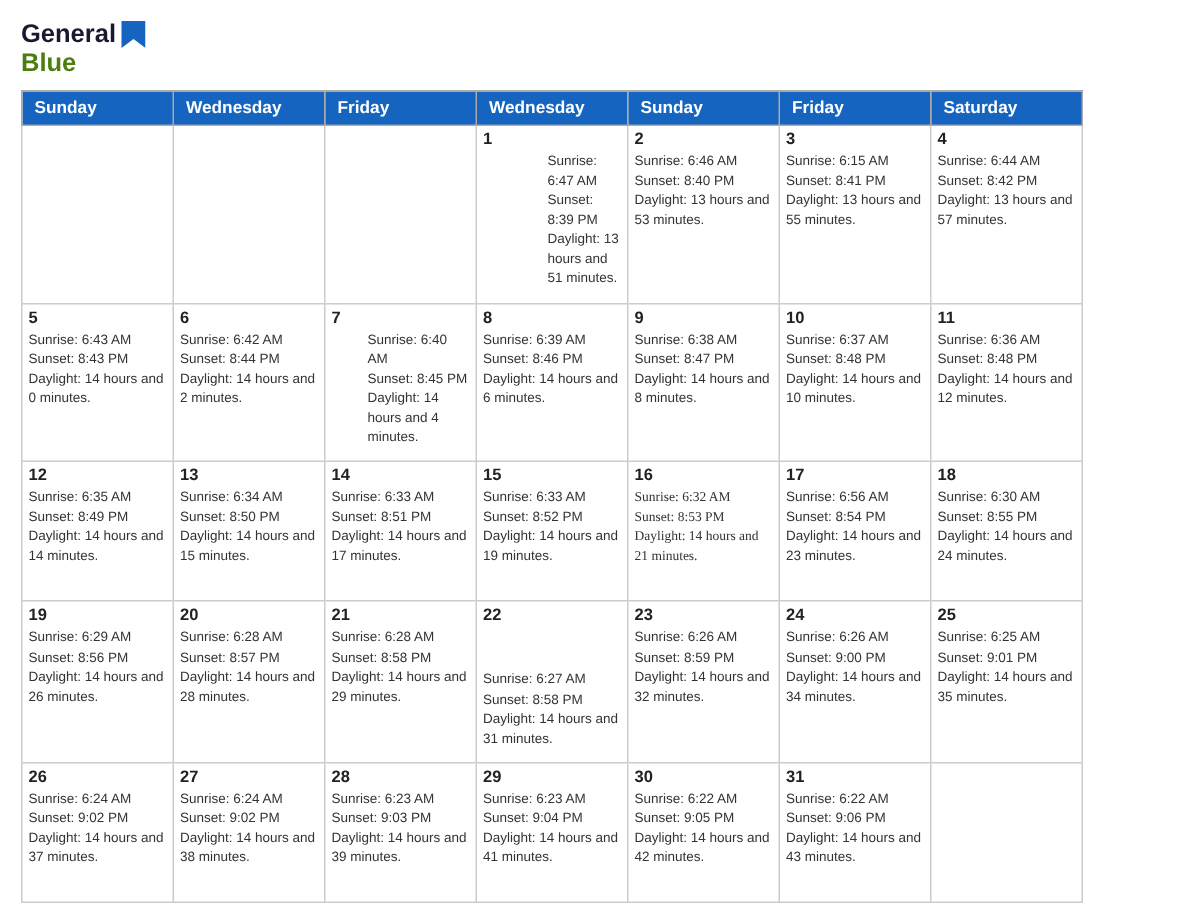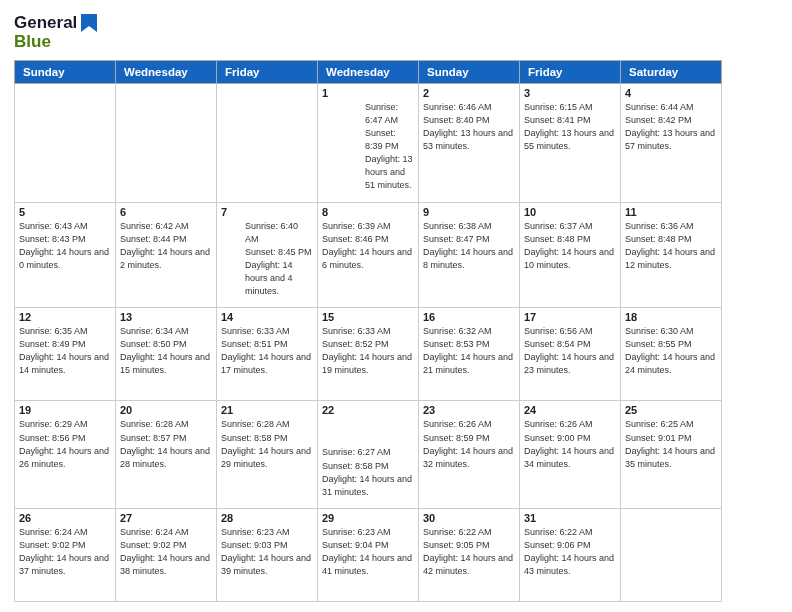--- a/index.html
+++ b/index.html
@@ -215,21 +215,21 @@
 Daylight: 14 hours and 17 minutes.</div>
           </td>
           <td>
             <span class="day-num">15</span>
             <div class="day-info" style="white-space: pre-line;">Sunrise: 6:33 AM
 Sunset: 8:52 PM
 Daylight: 14 hours and 19 minutes.</div>
           </td>
           <td>
             <span class="day-num">16</span>
-            <div class="day-info" style="white-space: pre-line;">Sunrise: 6:32 AM
+            <div class="day-info" style="white-space: pre-line; font-family: Liberation Serif, serif;">Sunrise: 6:32 AM
 Sunset: 8:53 PM
 Daylight: 14 hours and 21 minutes.</div>
           </td>
           <td>
             <span class="day-num">17</span>
             <div class="day-info" style="white-space: pre-line;">Sunrise: 6:56 AM
 Sunset: 8:54 PM
 Daylight: 14 hours and 23 minutes.</div>
           </td>
           <td>

